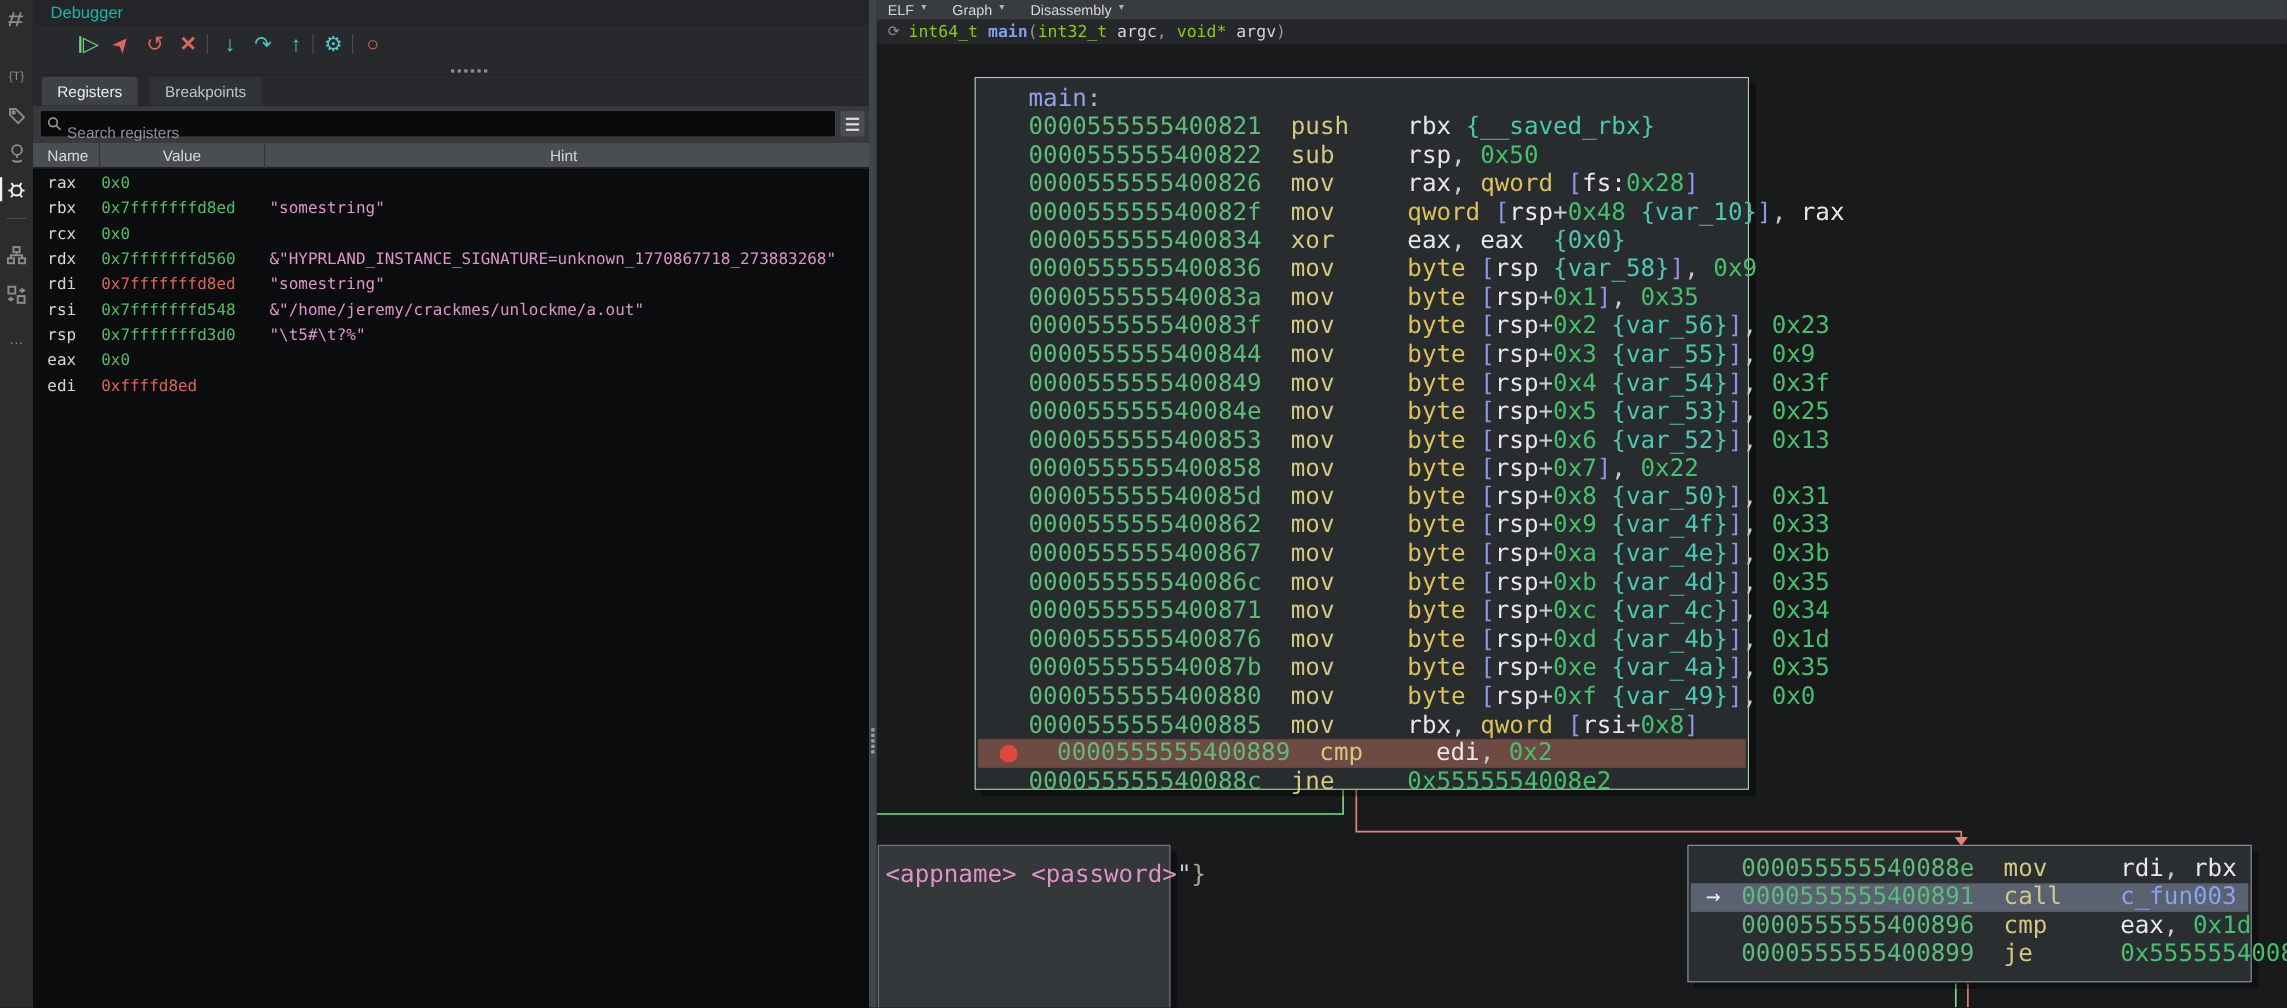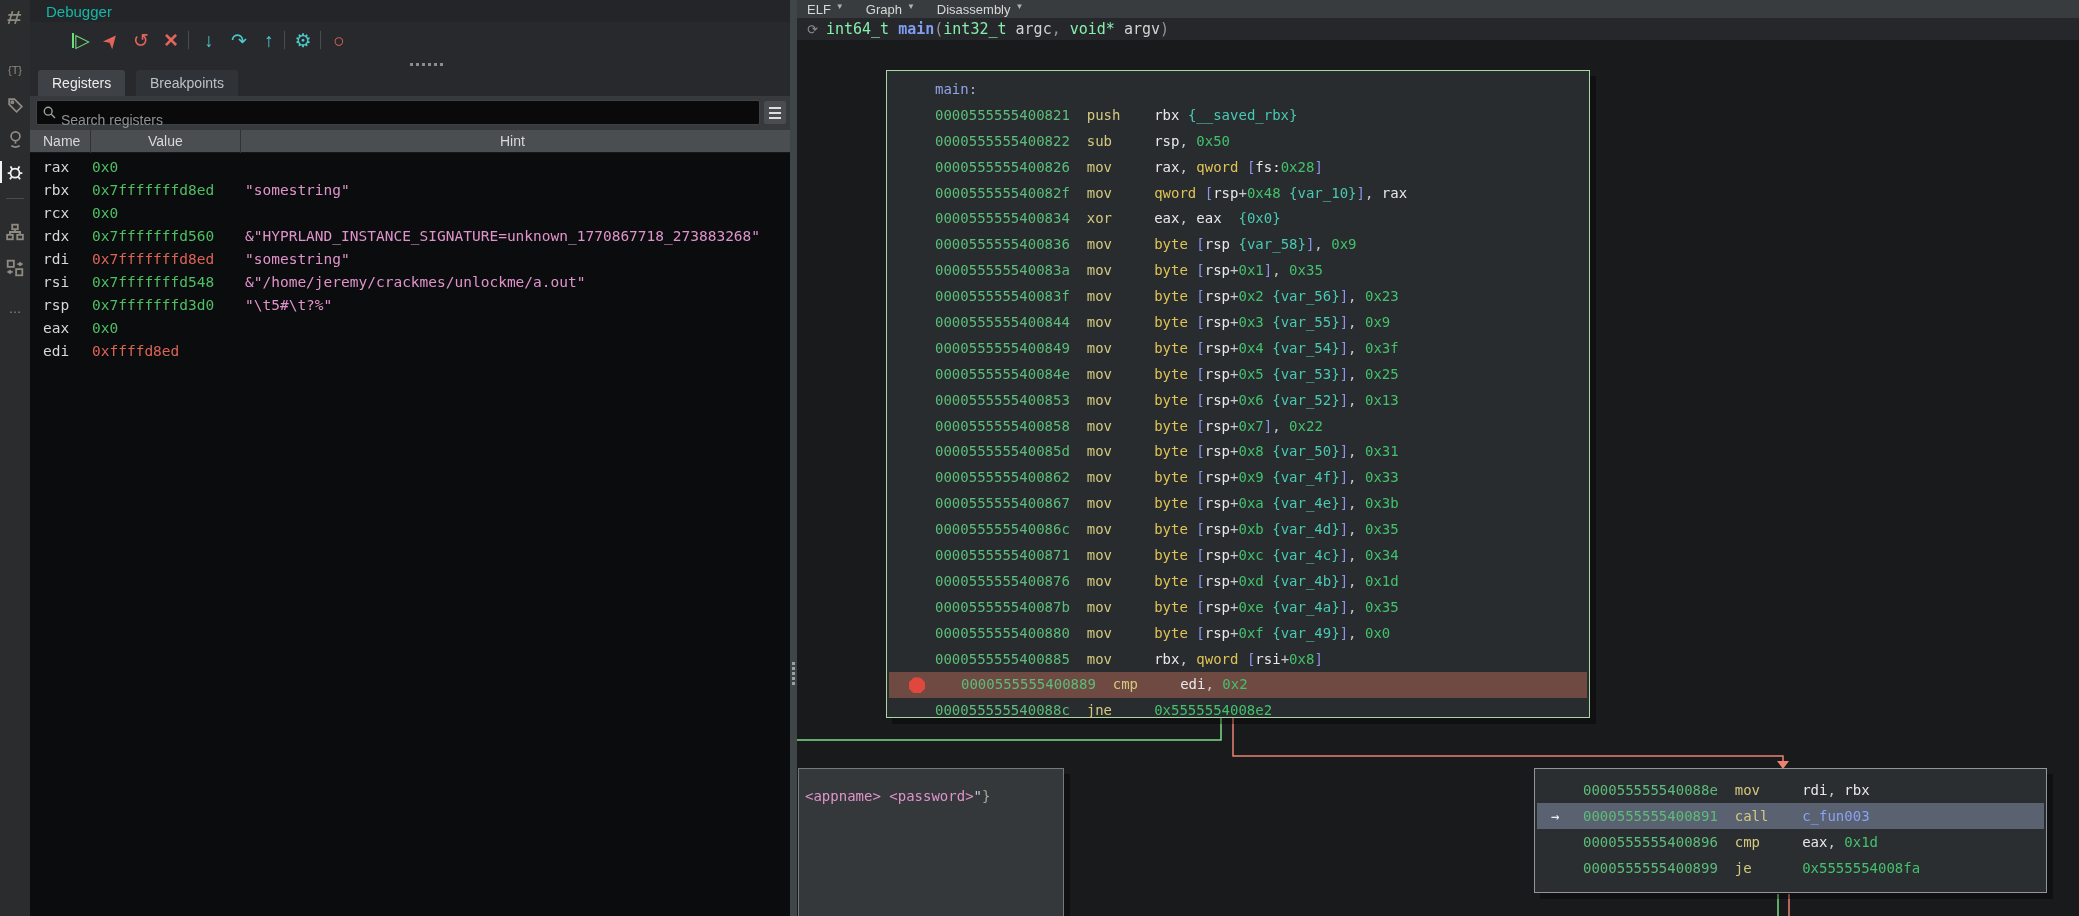--- a/index.html
+++ b/index.html
@@ -66,25 +66,25 @@
   #splitter i{position:absolute;left:2px;width:3px;height:3px;background:#9aa0a4;}
   
   #rightpanel{position:absolute;left:797px;top:0;width:1282px;height:916px;background:var(--bg-canvas);}
   #menubar{position:absolute;left:0;top:0;width:1282px;height:18px;background:var(--bg-menubar);
     font-size:13px;color:#d6d9d6;display:flex;align-items:center;gap:22px;padding-left:10px;}
   .menu-item{display:flex;align-items:flex-start;gap:5px;}
   .menu-item .car{font-size:8px;color:#aeb2b5;}
   #sigbar{position:absolute;left:0;top:18px;width:1282px;height:22px;background:var(--bg-sigbar);
     font-family:"DejaVu Sans Mono",monospace;font-size:15px;display:flex;align-items:center;}
   #sigbar .refresh{color:#8a8f93;font-size:13px;margin:0 8px 0 10px;font-family:"DejaVu Sans",sans-serif;}
-  .sig-type{color:#86efac;} .sig-fn{color:#7f9df2;font-weight:bold;} .sig-arg{color:#d2d4d2;} .sig-p{color:#90969a;}
+  .sig-type{color:#84cc16;} .sig-fn{color:#7f9df2;font-weight:bold;} .sig-arg{color:#d2d4d2;} .sig-p{color:#90969a;}
   #canvas{position:absolute;left:0;top:40px;width:1282px;height:876px;background:var(--bg-canvas);overflow:hidden;}
   #edges{position:absolute;left:0;top:0;width:1282px;height:876px;}
   .node{position:absolute;background:var(--node-bg);box-shadow:6px 6px 0 rgba(0,0,0,.35);
-    font-family:"DejaVu Sans Mono",monospace;font-size:14px;white-space:pre;}
+    font-family:"DejaVu Sans Mono",monospace;font-size:22px;white-space:pre;}
   #main-node{left:89px;top:30px;width:704px;height:648px;border:1px solid var(--node-border-green);padding-top:6px;}
   #call-node{left:737px;top:728px;width:513px;height:125px;border:1px solid var(--node-border-gray);
     background:#2b2e31;padding-top:8px;}
   #str-node{left:1px;top:728px;width:266px;height:188px;border:1px solid #75797c;background:#34383b;}
   .drow{position:relative;height:25.9px;line-height:25.9px;padding-left:48px;}
   #call-node .drow{height:26px;line-height:26px;}
   .drow.bp{background:var(--bp-row);margin:0 2px;padding-left:72px;}
   .drow.cur{background:var(--cur-row);margin:0 2px;padding-left:46px;}
   .bp-dot{position:absolute;left:20px;top:5px;width:16px;height:16px;background:var(--bp-dot);
     clip-path:polygon(30% 0,70% 0,100% 30%,100% 70%,70% 100%,30% 100%,0 70%,0 30%);}

